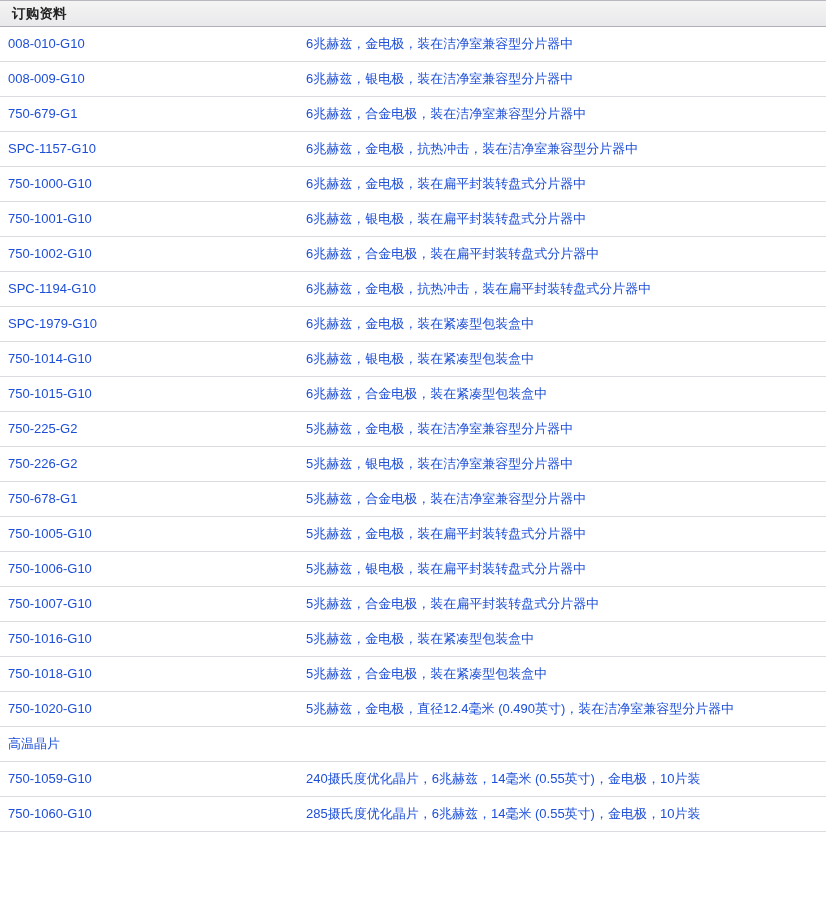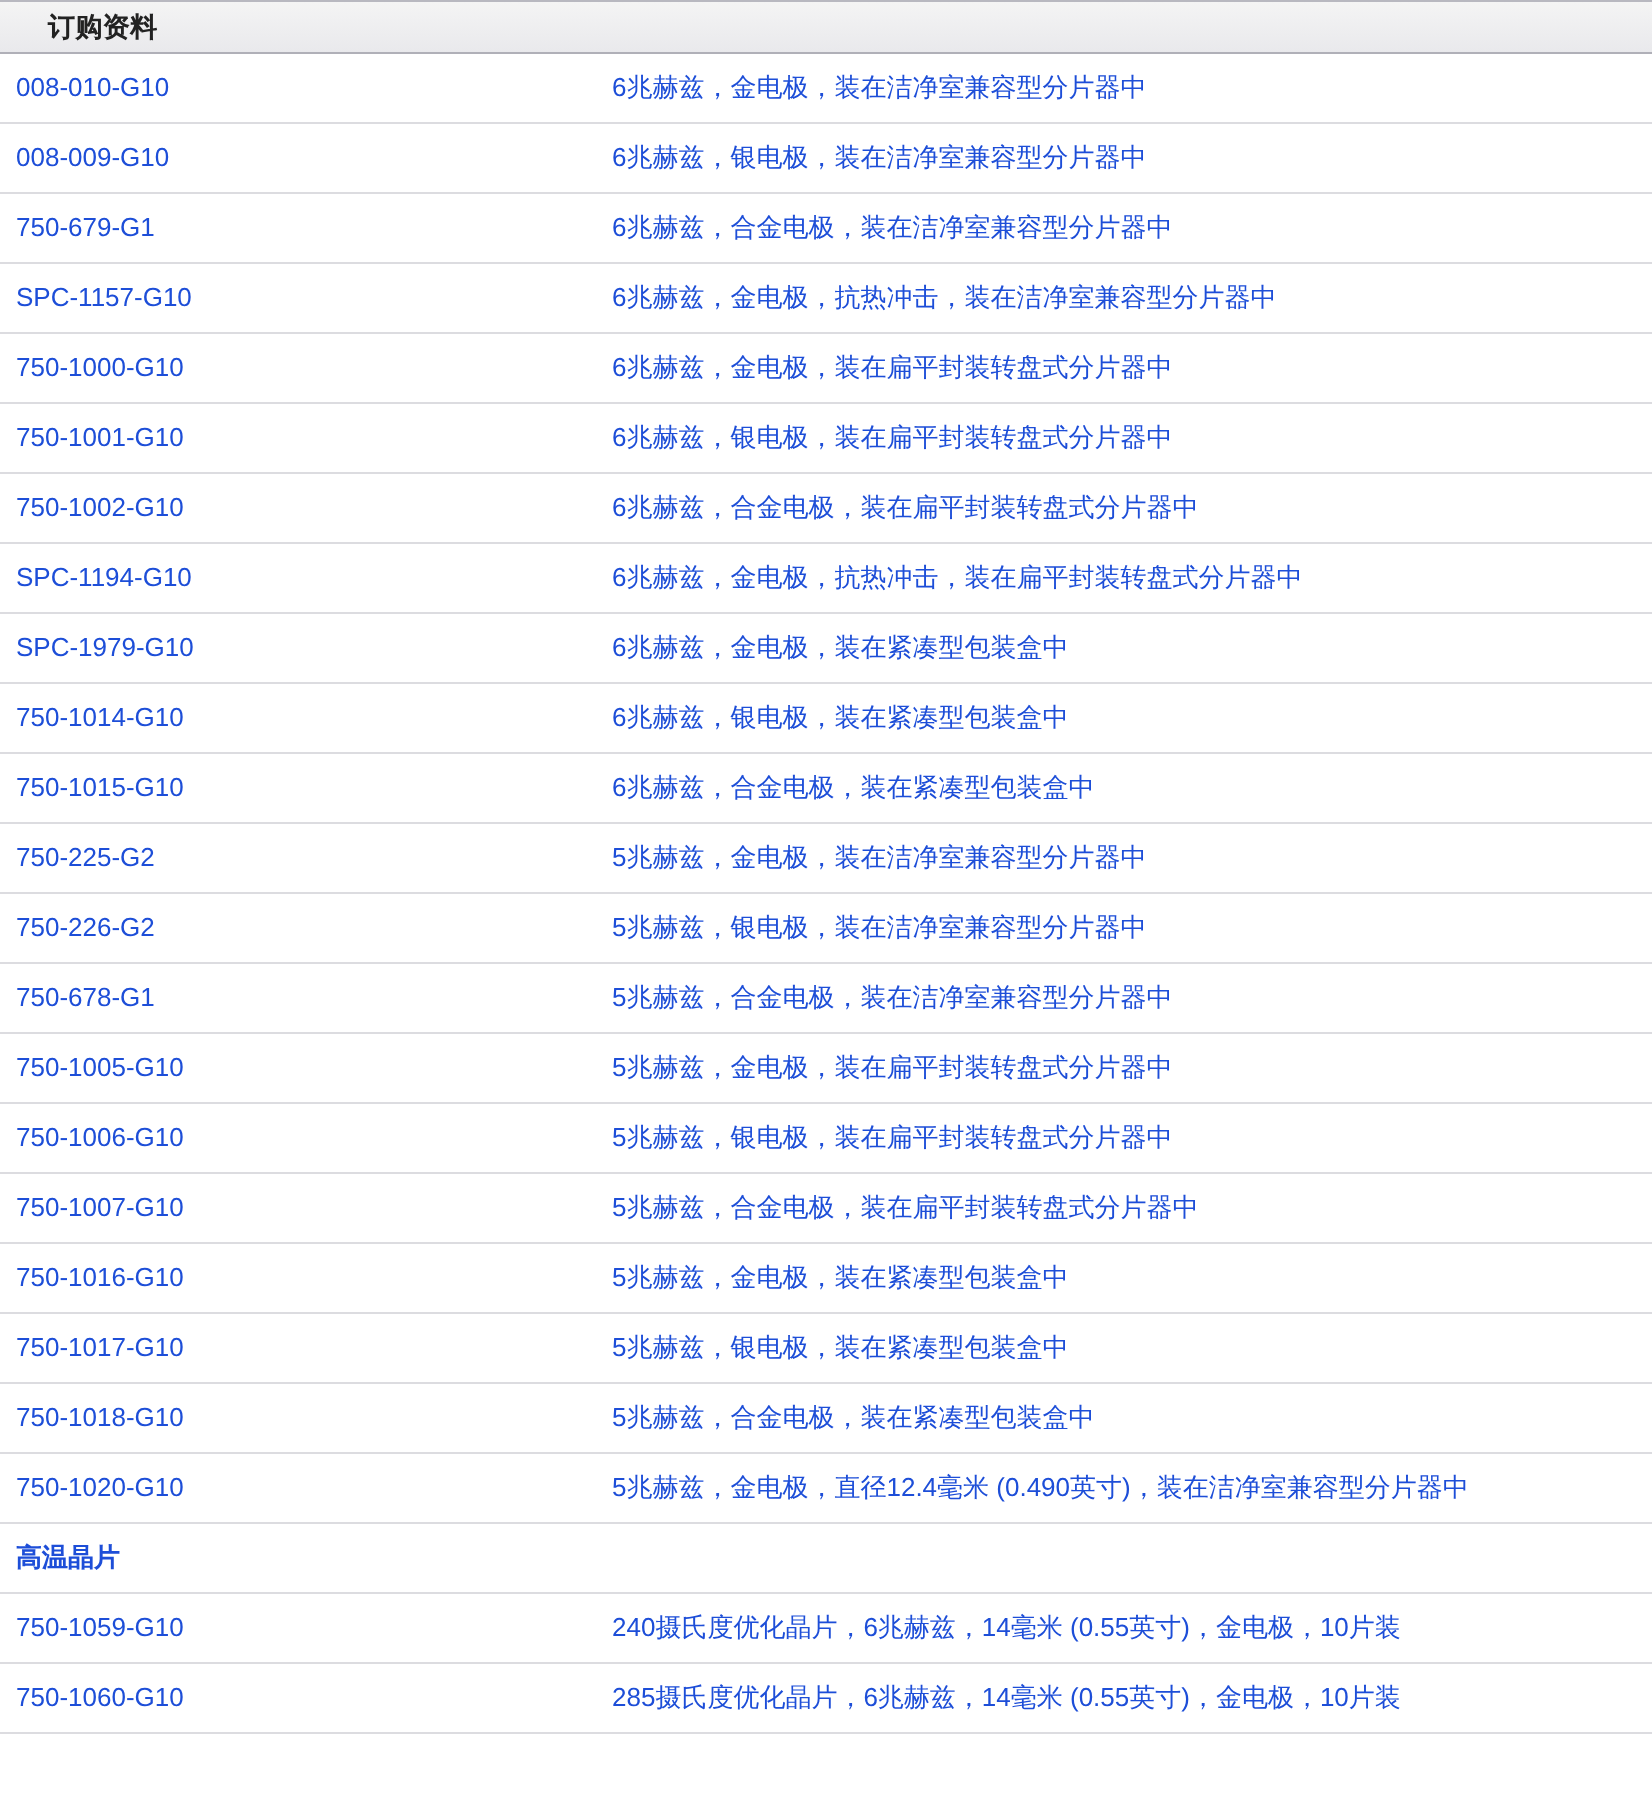--- a/index.html
+++ b/index.html
@@ -18,21 +18,21 @@
     width: 826px;
     position: relative;
   }
   .section-header {
     background: linear-gradient(to bottom, #f4f4f4 0%, #e9e9ec 100%);
     border-top: 1px solid #b8b8c0;
     border-bottom: 1px solid #b0b0b8;
     height: 27px;
     display: flex;
     align-items: center;
-    padding-left: 24px;
+    padding-left: 12px;
     box-sizing: border-box;
   }
   .section-header .title {
     font-size: 13.5px;
     font-weight: bold;
     color: #222;
     letter-spacing: 0.2px;
   }
   table.order-table {
     width: 826px;
@@ -62,21 +62,20 @@
     height: 34px;
   }
   tr.tall td {
     height: 34px;
   }
   .cell-part { padding-left: 8px; }
   .cell-desc { padding-left: 2px; }
   .group-label {
     font-size: 13px;
     color: #1a1a1a;
-    font-weight: bold;
   }
 </style>
 </head>
 <body>
 
 <div class="page">
 
   <div class="section-header">
     <span class="title">订购资料</span>
   </div>
@@ -154,24 +153,20 @@
       </tr>
       <tr>
         <td class="cell-part">750-1007-G10</td>
         <td class="cell-desc">5兆赫兹，合金电极，装在扁平封装转盘式分片器中</td>
       </tr>
       <tr>
         <td class="cell-part">750-1016-G10</td>
         <td class="cell-desc">5兆赫兹，金电极，装在紧凑型包装盒中</td>
       </tr>
       <tr>
-        <td class="cell-part">750-1017-G10</td>
-        <td class="cell-desc">5兆赫兹，银电极，装在紧凑型包装盒中</td>
-      </tr>
-      <tr>
         <td class="cell-part">750-1018-G10</td>
         <td class="cell-desc">5兆赫兹，合金电极，装在紧凑型包装盒中</td>
       </tr>
       <tr>
         <td class="cell-part">750-1020-G10</td>
         <td class="cell-desc">5兆赫兹，金电极，直径12.4毫米 (0.490英寸)，装在洁净室兼容型分片器中</td>
       </tr>
 
       <tr class="group-row">
         <td class="cell-part group-label">高温晶片</td>

